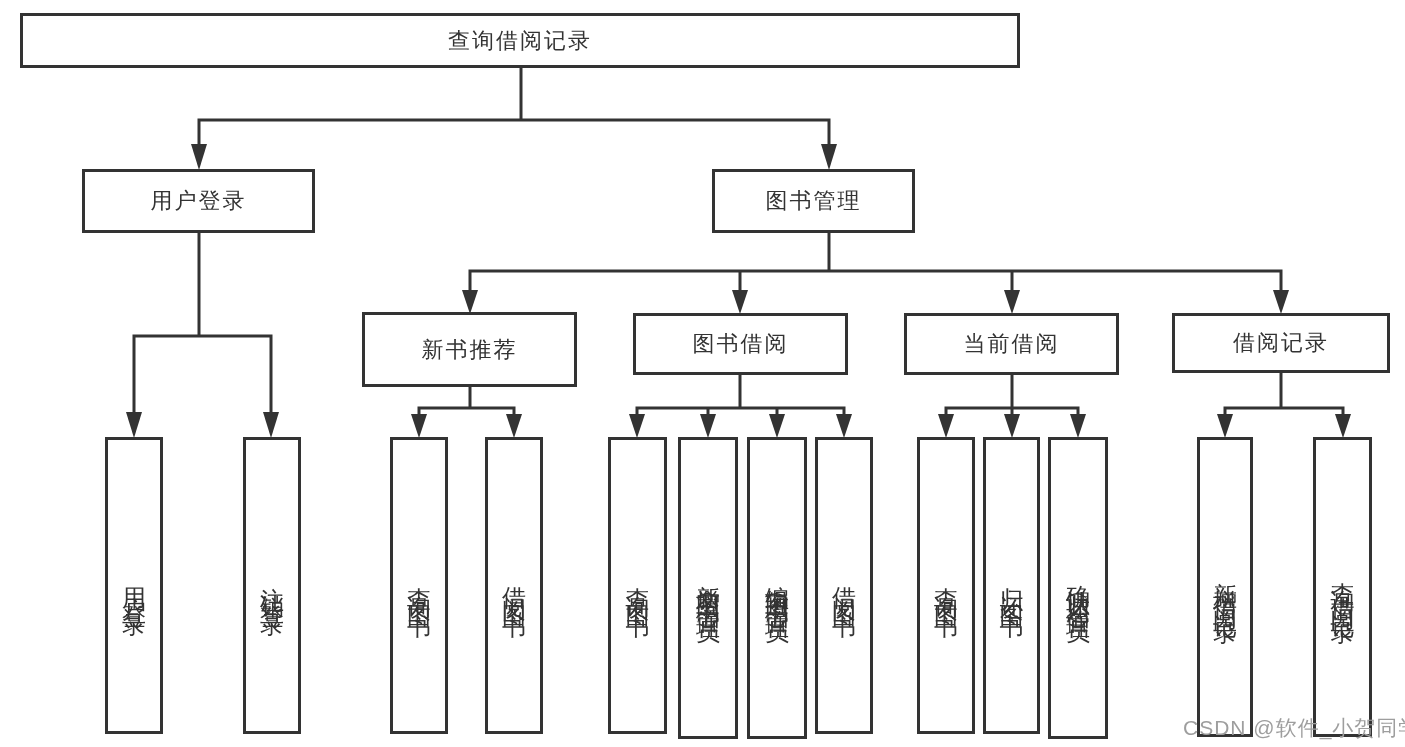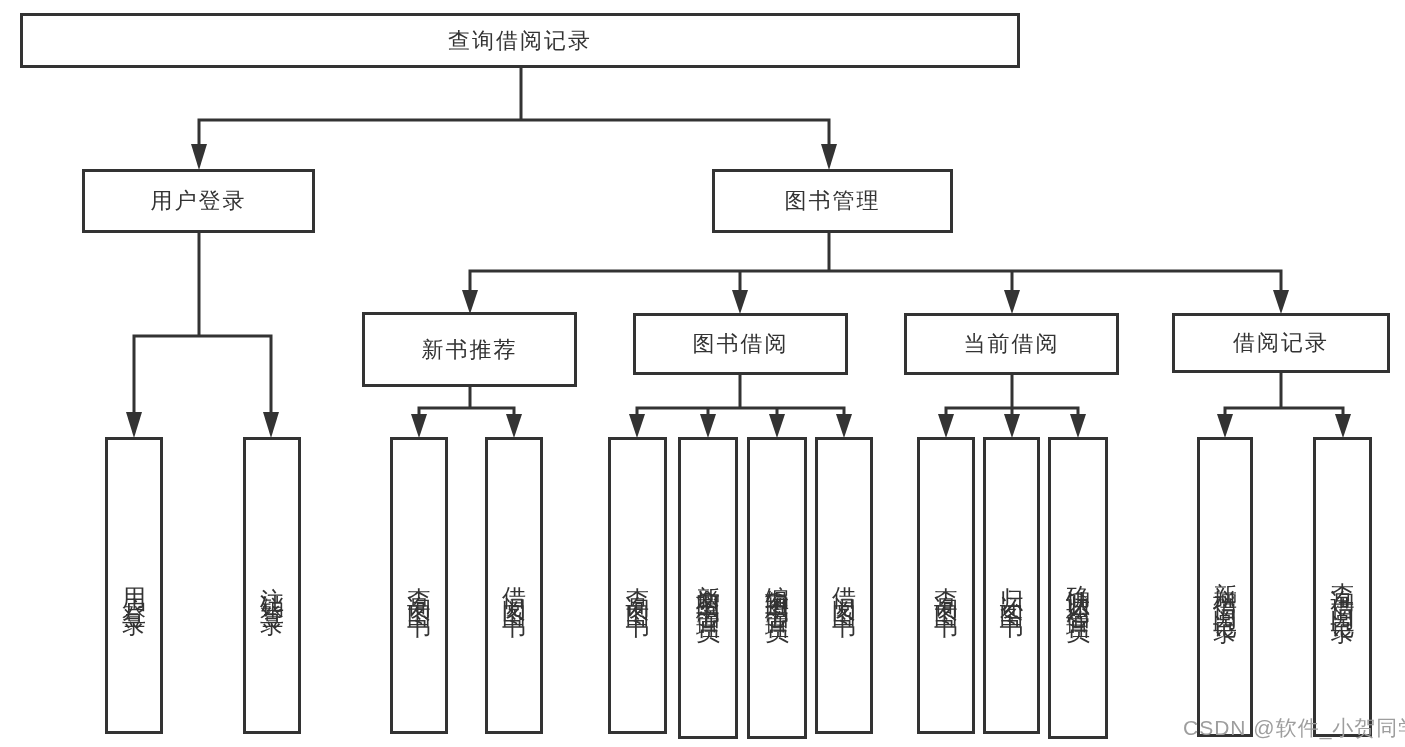--- a/index.html
+++ b/index.html
@@ -112,21 +112,21 @@
       <polygon points="1070,414 1086,414 1078,438"></polygon>
 
       <polygon points="1217,414 1233,414 1225,438"></polygon>
       <polygon points="1335,414 1351,414 1343,438"></polygon>
     </g>
   </svg>
 
   <div class="node hnode" style="left:20px;top:13px;width:1000px;height:55px">查询借阅记录</div>
 
   <div class="node hnode" style="left:82px;top:169px;width:233px;height:64px">用户登录</div>
-  <div class="node hnode" style="left:712px;top:169px;width:241px;height:64px">图书管理</div>
+  <div class="node hnode" style="left:712px;top:169px;width:203px;height:64px">图书管理</div>
 
   <div class="node hnode" style="left:362px;top:312px;width:215px;height:75px">新书推荐</div>
   <div class="node hnode" style="left:904px;top:313px;width:215px;height:62px">当前借阅</div>
   <div class="node hnode" style="left:633px;top:313px;width:215px;height:62px">图书借阅</div>
   <div class="node hnode" style="left:1172px;top:313px;width:218px;height:60px">借阅记录</div>
 
   <div class="node vnode" style="left:105px;top:437px;width:58px;height:297px">
     <span class="vlabel" style="letter-spacing: 9px;">用户登录</span>
   </div>
   <div class="node vnode" style="left:243px;top:437px;width:58px;height:297px">

